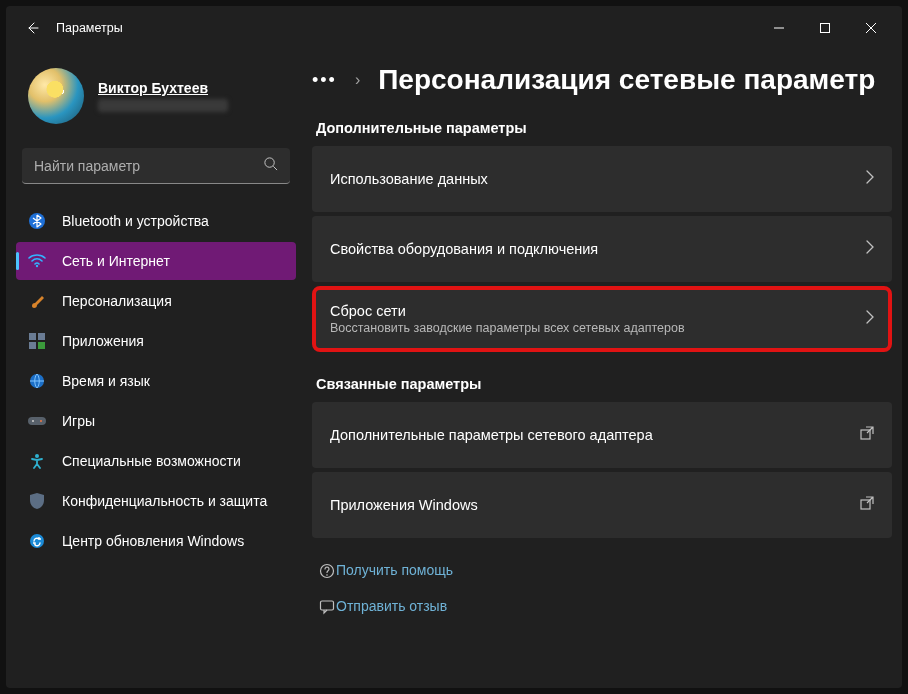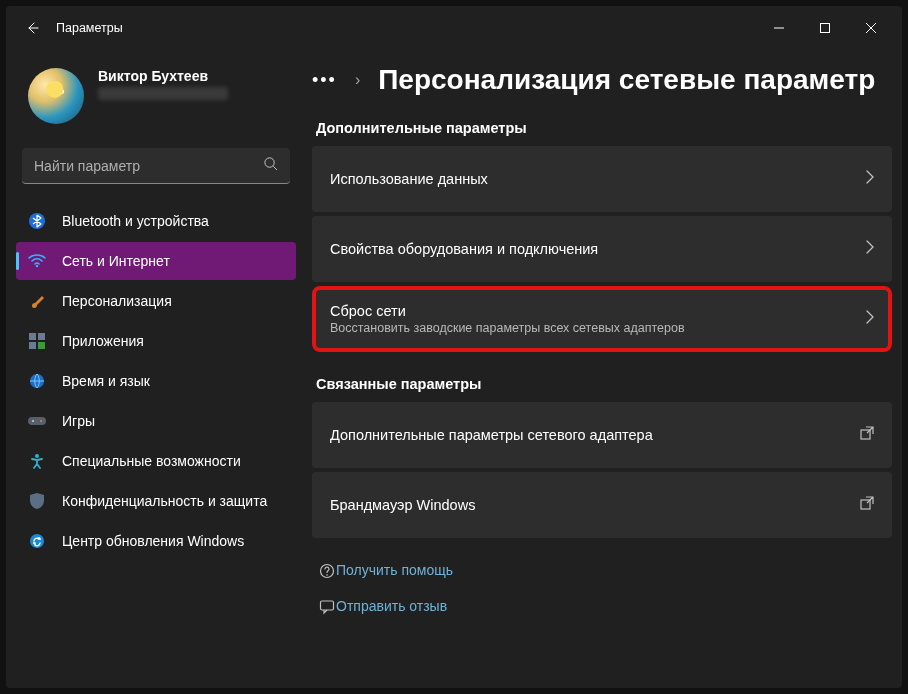--- a/index.html
+++ b/index.html
@@ -14,21 +14,21 @@
     height: 44px; display: flex; align-items: center; padding: 0 8px;
     flex-shrink: 0;
   }
   .titlebar .back { width: 36px; display:flex; justify-content:center; }
   .titlebar .title { font-size: 12.5px; color: #fff; margin-left: 6px;}
   .titlebar .spacer { flex: 1; }
   .winbtn { width: 46px; height: 32px; display: flex; align-items:center; justify-content:center; }
   .winbtn svg { stroke: #fff; }
   .body { display:flex; flex: 1; overflow:hidden; }
   .sidebar { width: 300px; padding: 0 10px; overflow: hidden;}
-  .profile { display:flex; padding: 18px 12px 14px 12px; gap: 14px;}
+  .profile { display:flex; align-items:center; padding: 18px 12px 14px 12px; gap: 14px; text-decoration: underline;}
   .avatar {
     width: 56px; height: 56px; border-radius: 50%;
     background: radial-gradient(circle at 30% 30%, #ffe9a8 0%, #e2c06a 30%, #2a95c0 60%, #1b4f66 100%);
     position: relative; overflow:hidden; flex-shrink:0;
   }
   .avatar::after{ content:""; position:absolute; inset:0; border-radius:50%;
     background:
       radial-gradient(circle at 48% 38%, #fadf63 18%, transparent 19%),
       radial-gradient(circle at 60% 42%, #fff 5%, transparent 6%),
       radial-gradient(circle at 40% 42%, #fff 5%, transparent 6%);
@@ -265,21 +265,21 @@
           <div>
               <div class="ct">Дополнительные параметры сетевого адаптера</div>
             </div>
           <span class="chev"><svg width="14" height="14" viewBox="0 0 14 14" fill="none">
                 <rect x="1" y="4" width="9" height="9" stroke="#c0c0c0" stroke-width="1.2"></rect>
                 <path d="M6 1h7v7M13 1 7 7" stroke="#c0c0c0" stroke-width="1.2"></path>
               </svg></span>
         </div>
         <div class="card">
           <div>
-              <div class="ct">Брандмауэр Windows</div>
+              <div class="ct">Приложения Windows</div>
             </div>
           <span class="chev"><svg width="14" height="14" viewBox="0 0 14 14" fill="none">
                 <rect x="1" y="4" width="9" height="9" stroke="#c0c0c0" stroke-width="1.2"></rect>
                 <path d="M6 1h7v7M13 1 7 7" stroke="#c0c0c0" stroke-width="1.2"></path>
               </svg></span>
         </div>
       </div>
 
       <div class="links">
         <div class="link-row">

